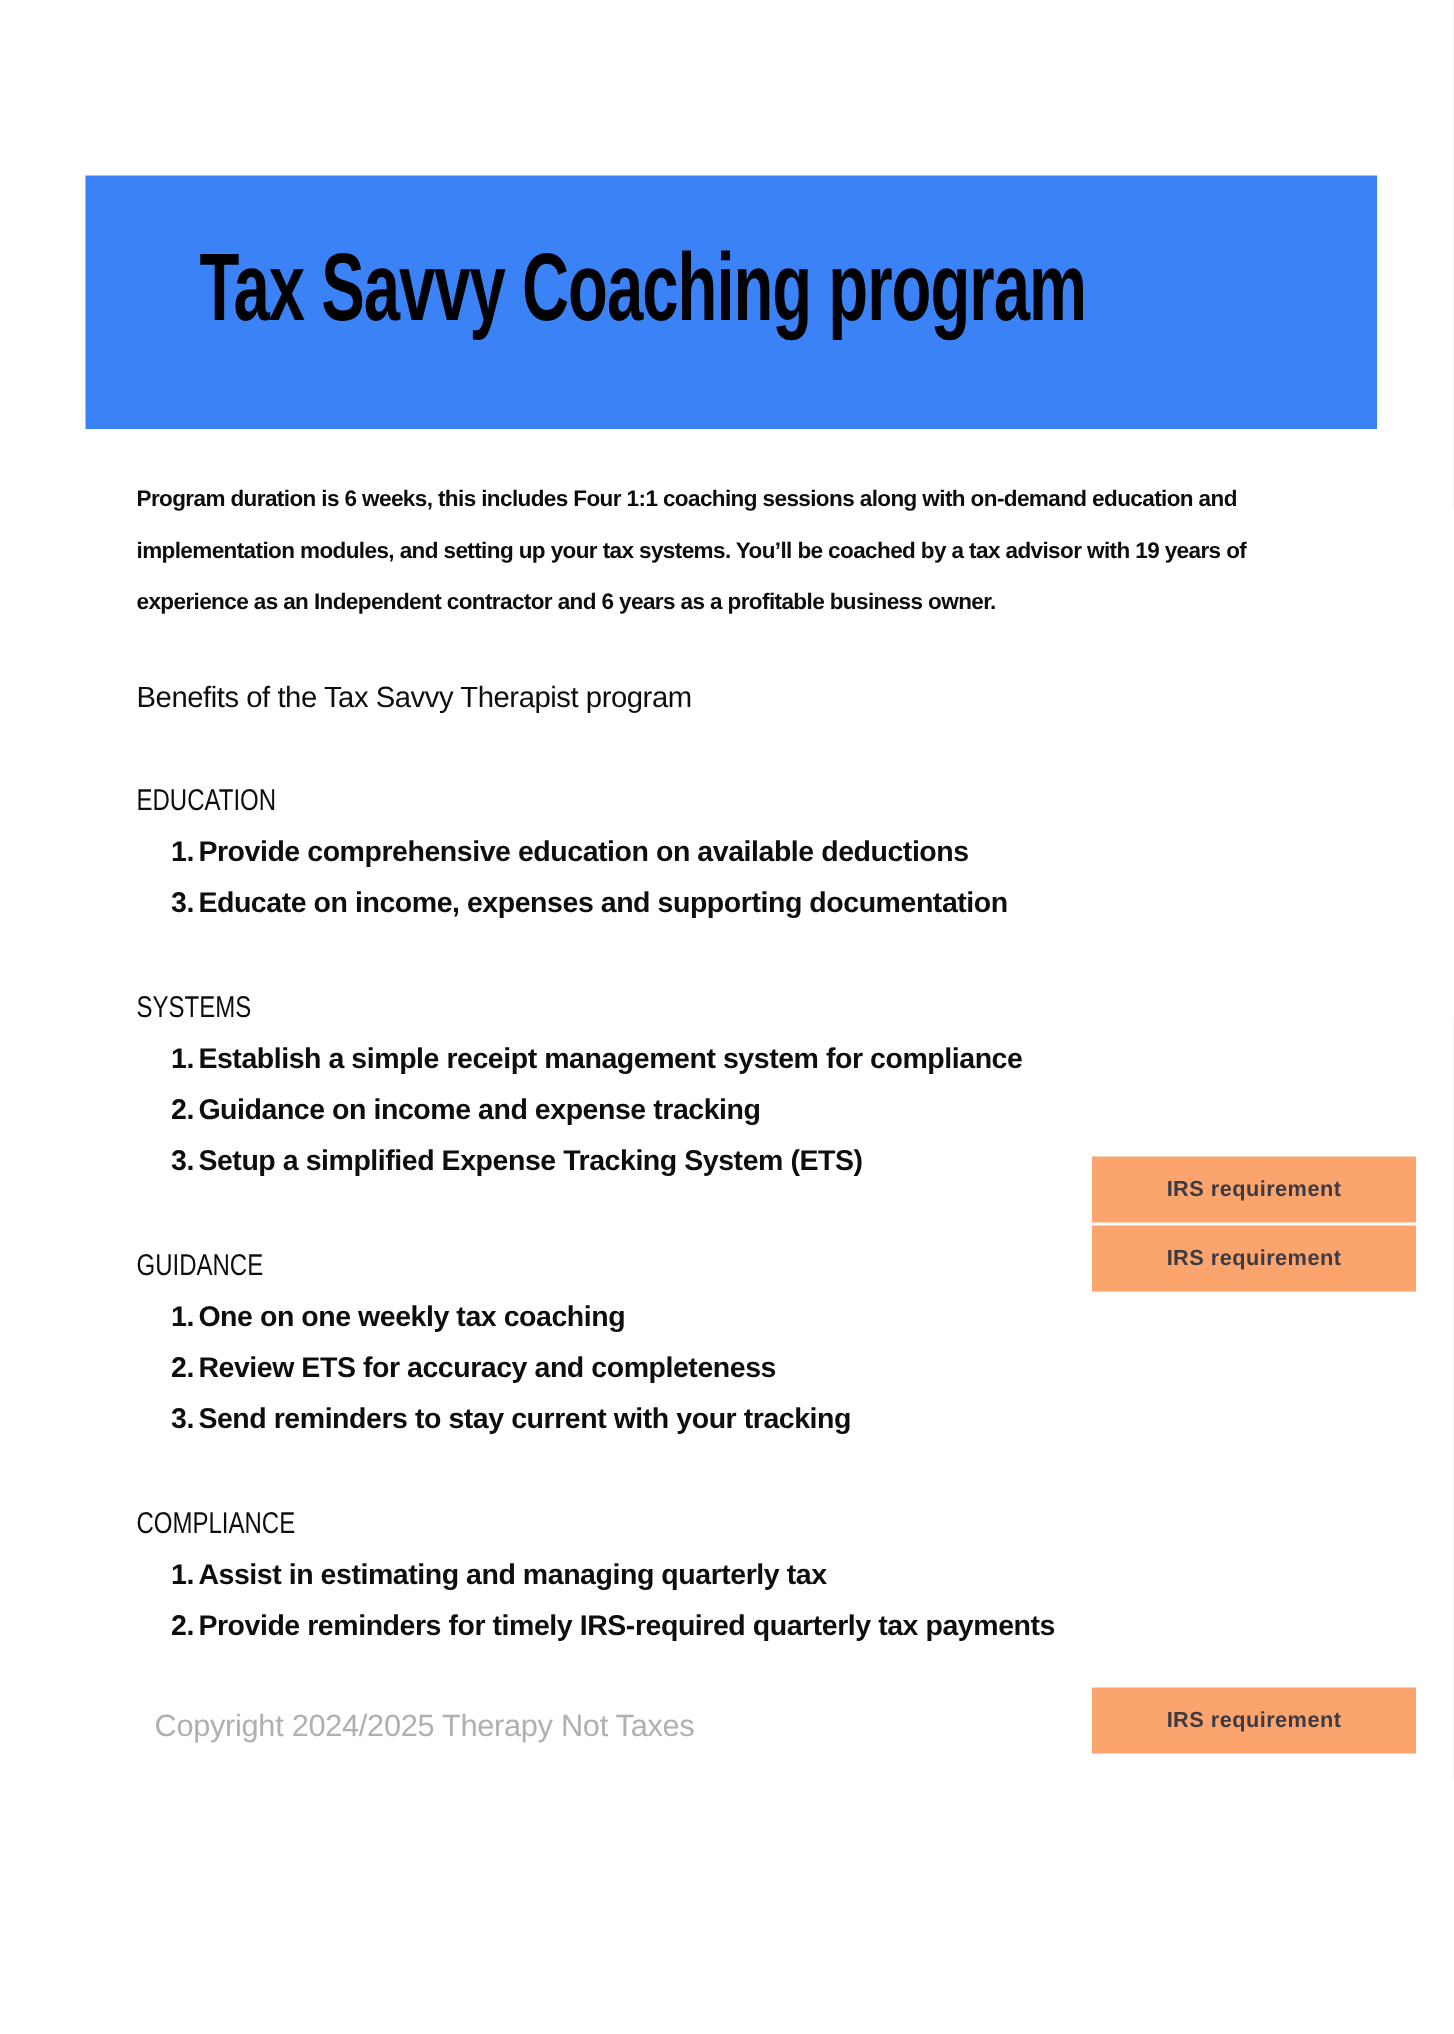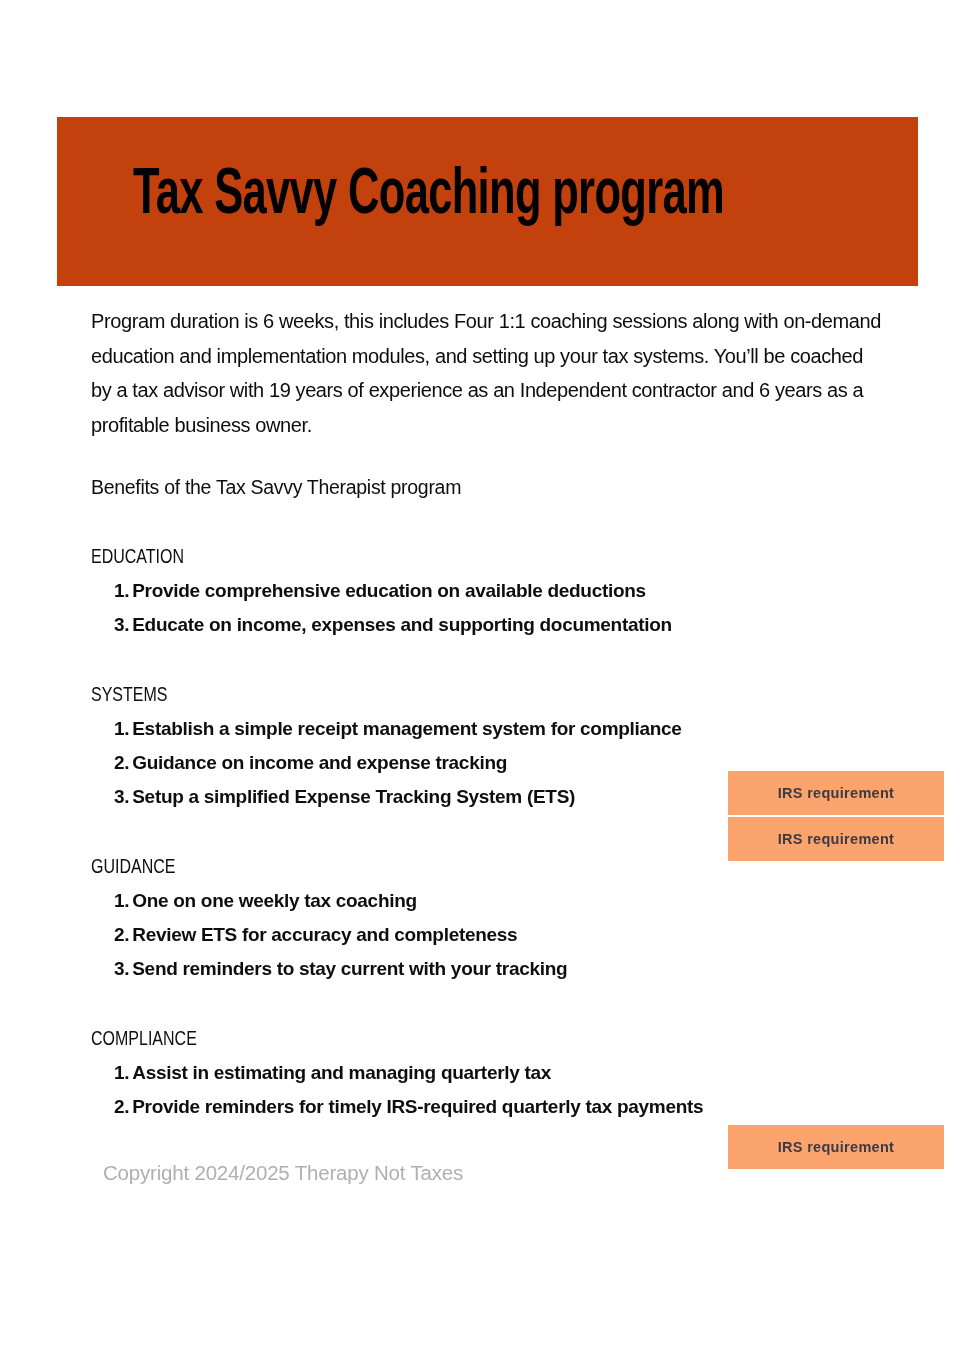--- a/index.html
+++ b/index.html
@@ -9,40 +9,40 @@
     background:#ffffff;
     font-family:"Liberation Sans", sans-serif;
     color:#0e0e0e;
     overflow:hidden;
     margin:0 auto;
   }
   
   .banner{
     position:absolute;left:57px;top:117px;
     width:861px;height:169px;
-    background:#c2410c;
+    background:#3b82f6;
   }
   .banner h1{
     position:absolute;left:76px;top:42px;
     margin:0;
     font-size:64px;line-height:64px;font-weight:700;
     color:#000000;
     white-space:nowrap;
     transform:scaleX(0.68);
     transform-origin:0 0;
     letter-spacing:-1px;
   }
   
   .content{
     position:absolute;left:91px;top:286px;width:800px;
   }
   .intro{
-    margin:0;padding-top:18px;
+    margin:0;padding-top:30px;
     width:790px;
-    font-size:20px;line-height:34.5px;font-weight:400;
+    font-size:15px;line-height:34.5px;font-weight:700;
     letter-spacing:-0.4px;
     color:#0d0d0d;
   }
   .benefits{
     margin:32px 0 0 0;
     font-size:19.5px;line-height:26px;font-weight:400;
     letter-spacing:-0.3px;
   }
   .section h2{
     margin:40px 0 0 0;

